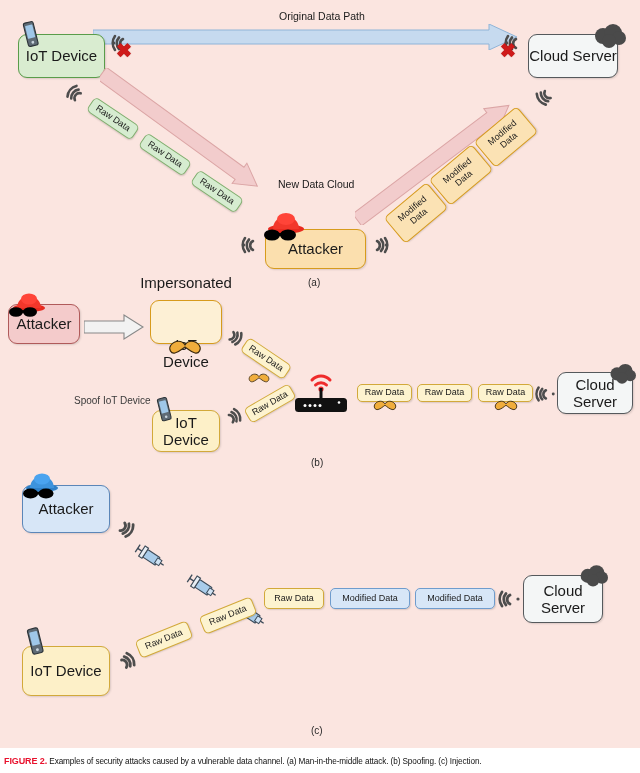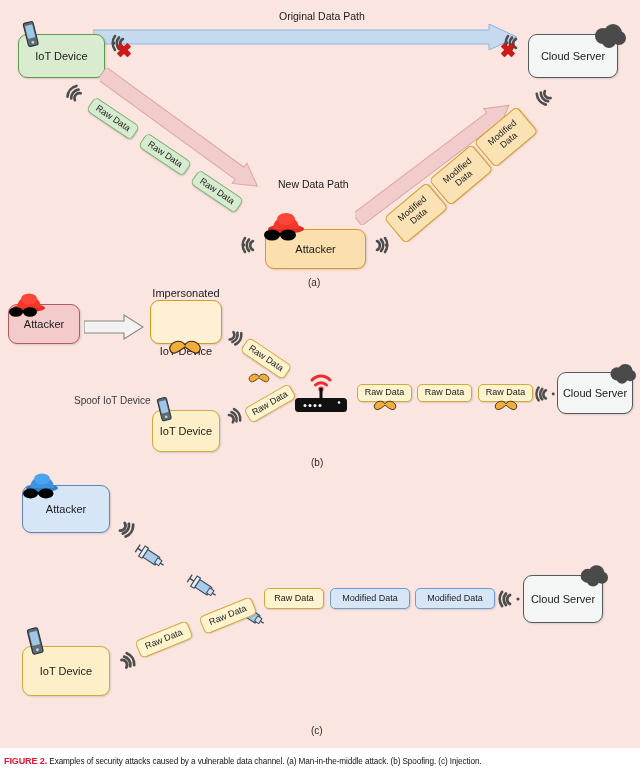--- a/index.html
+++ b/index.html
@@ -1,21 +1,21 @@
 <!DOCTYPE html>
 <html><head>
 <meta charset="utf-8">
 <style>
   html,body{margin:0;padding:0;background:#ffffff;}
   body{font-family:"Liberation Sans",sans-serif;}
   #page{position:relative;width:640px;height:773px;overflow:hidden;background:#ef4444;}
   #figure{position:absolute;left:0;top:0;width:640px;height:748px;background:#fbe5e0;overflow:hidden;}
   .panel{position:absolute;left:0;width:640px;}
   .node{position:absolute;box-sizing:border-box;display:flex;align-items:center;justify-content:center;
-        text-align:center;border-radius:9px;font-size:11px;color:#1a1a1a;line-height:1.15;
+        text-align:center;border-radius:9px;font-size:15px;color:#1a1a1a;line-height:1.15;
         box-shadow:1px 1px 2px rgba(0,0,0,.13);}
   .node-green{background:#d9ecd0;border:1.4px solid #5a9c4a;}
   .node-white{background:#f4f6f6;border:1.6px solid #55595c;}
   .node-orange{background:#fbdfae;border:1.5px solid #d79b1c;}
   .node-orange-lt{background:#fdf0d5;border:1.5px solid #d79b1c;}
   .node-pink{background:#f4cbcb;border:1.5px solid #b05a5a;}
   .node-blue{background:#d7e6f7;border:1.5px solid #5b86b8;}
   .node-yellow{background:#fdf0c8;border:1.5px solid #d2a93a;}
 
   .tag{position:absolute;box-sizing:border-box;display:flex;align-items:center;justify-content:center;
@@ -114,21 +114,21 @@
           <path d="M0,5 L170,5 L170,0 L192,12.5 L170,25 L170,20 L0,20 Z" fill="#f2cccc" stroke="#dba5a5" stroke-width="1"></path>
         </g>
       </svg>
 
       <svg class="icon" style="left:355px;top:55px;" width="185" height="170" viewBox="0 0 185 170">
         <g transform="rotate(-37 12 158)">
           <path d="M0,150 L168,150 L168,145 L190,157.5 L168,170 L168,165 L0,165 Z" fill="#f2cccc" stroke="#dba5a5" stroke-width="1"></path>
         </g>
       </svg>
 
-      <div class="plain" style="left:278px;top:178px;">New Data Path</div>
+      <div class="plain" style="left:278px;top:178px;">New Data Cloud</div>
 
       <div class="tag tag-green" style="left:86px;top:110px;width:54px;height:17px;transform:rotate(34deg);">Raw Data</div>
       <div class="tag tag-green" style="left:138px;top:146px;width:54px;height:17px;transform:rotate(34deg);">Raw Data</div>
       <div class="tag tag-green" style="left:190px;top:183px;width:54px;height:17px;transform:rotate(34deg);">Raw Data</div>
 
       <div class="tag tag-orange" style="left:388px;top:196px;width:56px;height:34px;transform:rotate(-40deg);">
         <span style="white-space:normal;width:48px;">Modified Data</span>
       </div>
       <div class="tag tag-orange" style="left:433px;top:158px;width:56px;height:34px;transform:rotate(-40deg);">
         <span style="white-space:normal;width:48px;">Modified Data</span>

